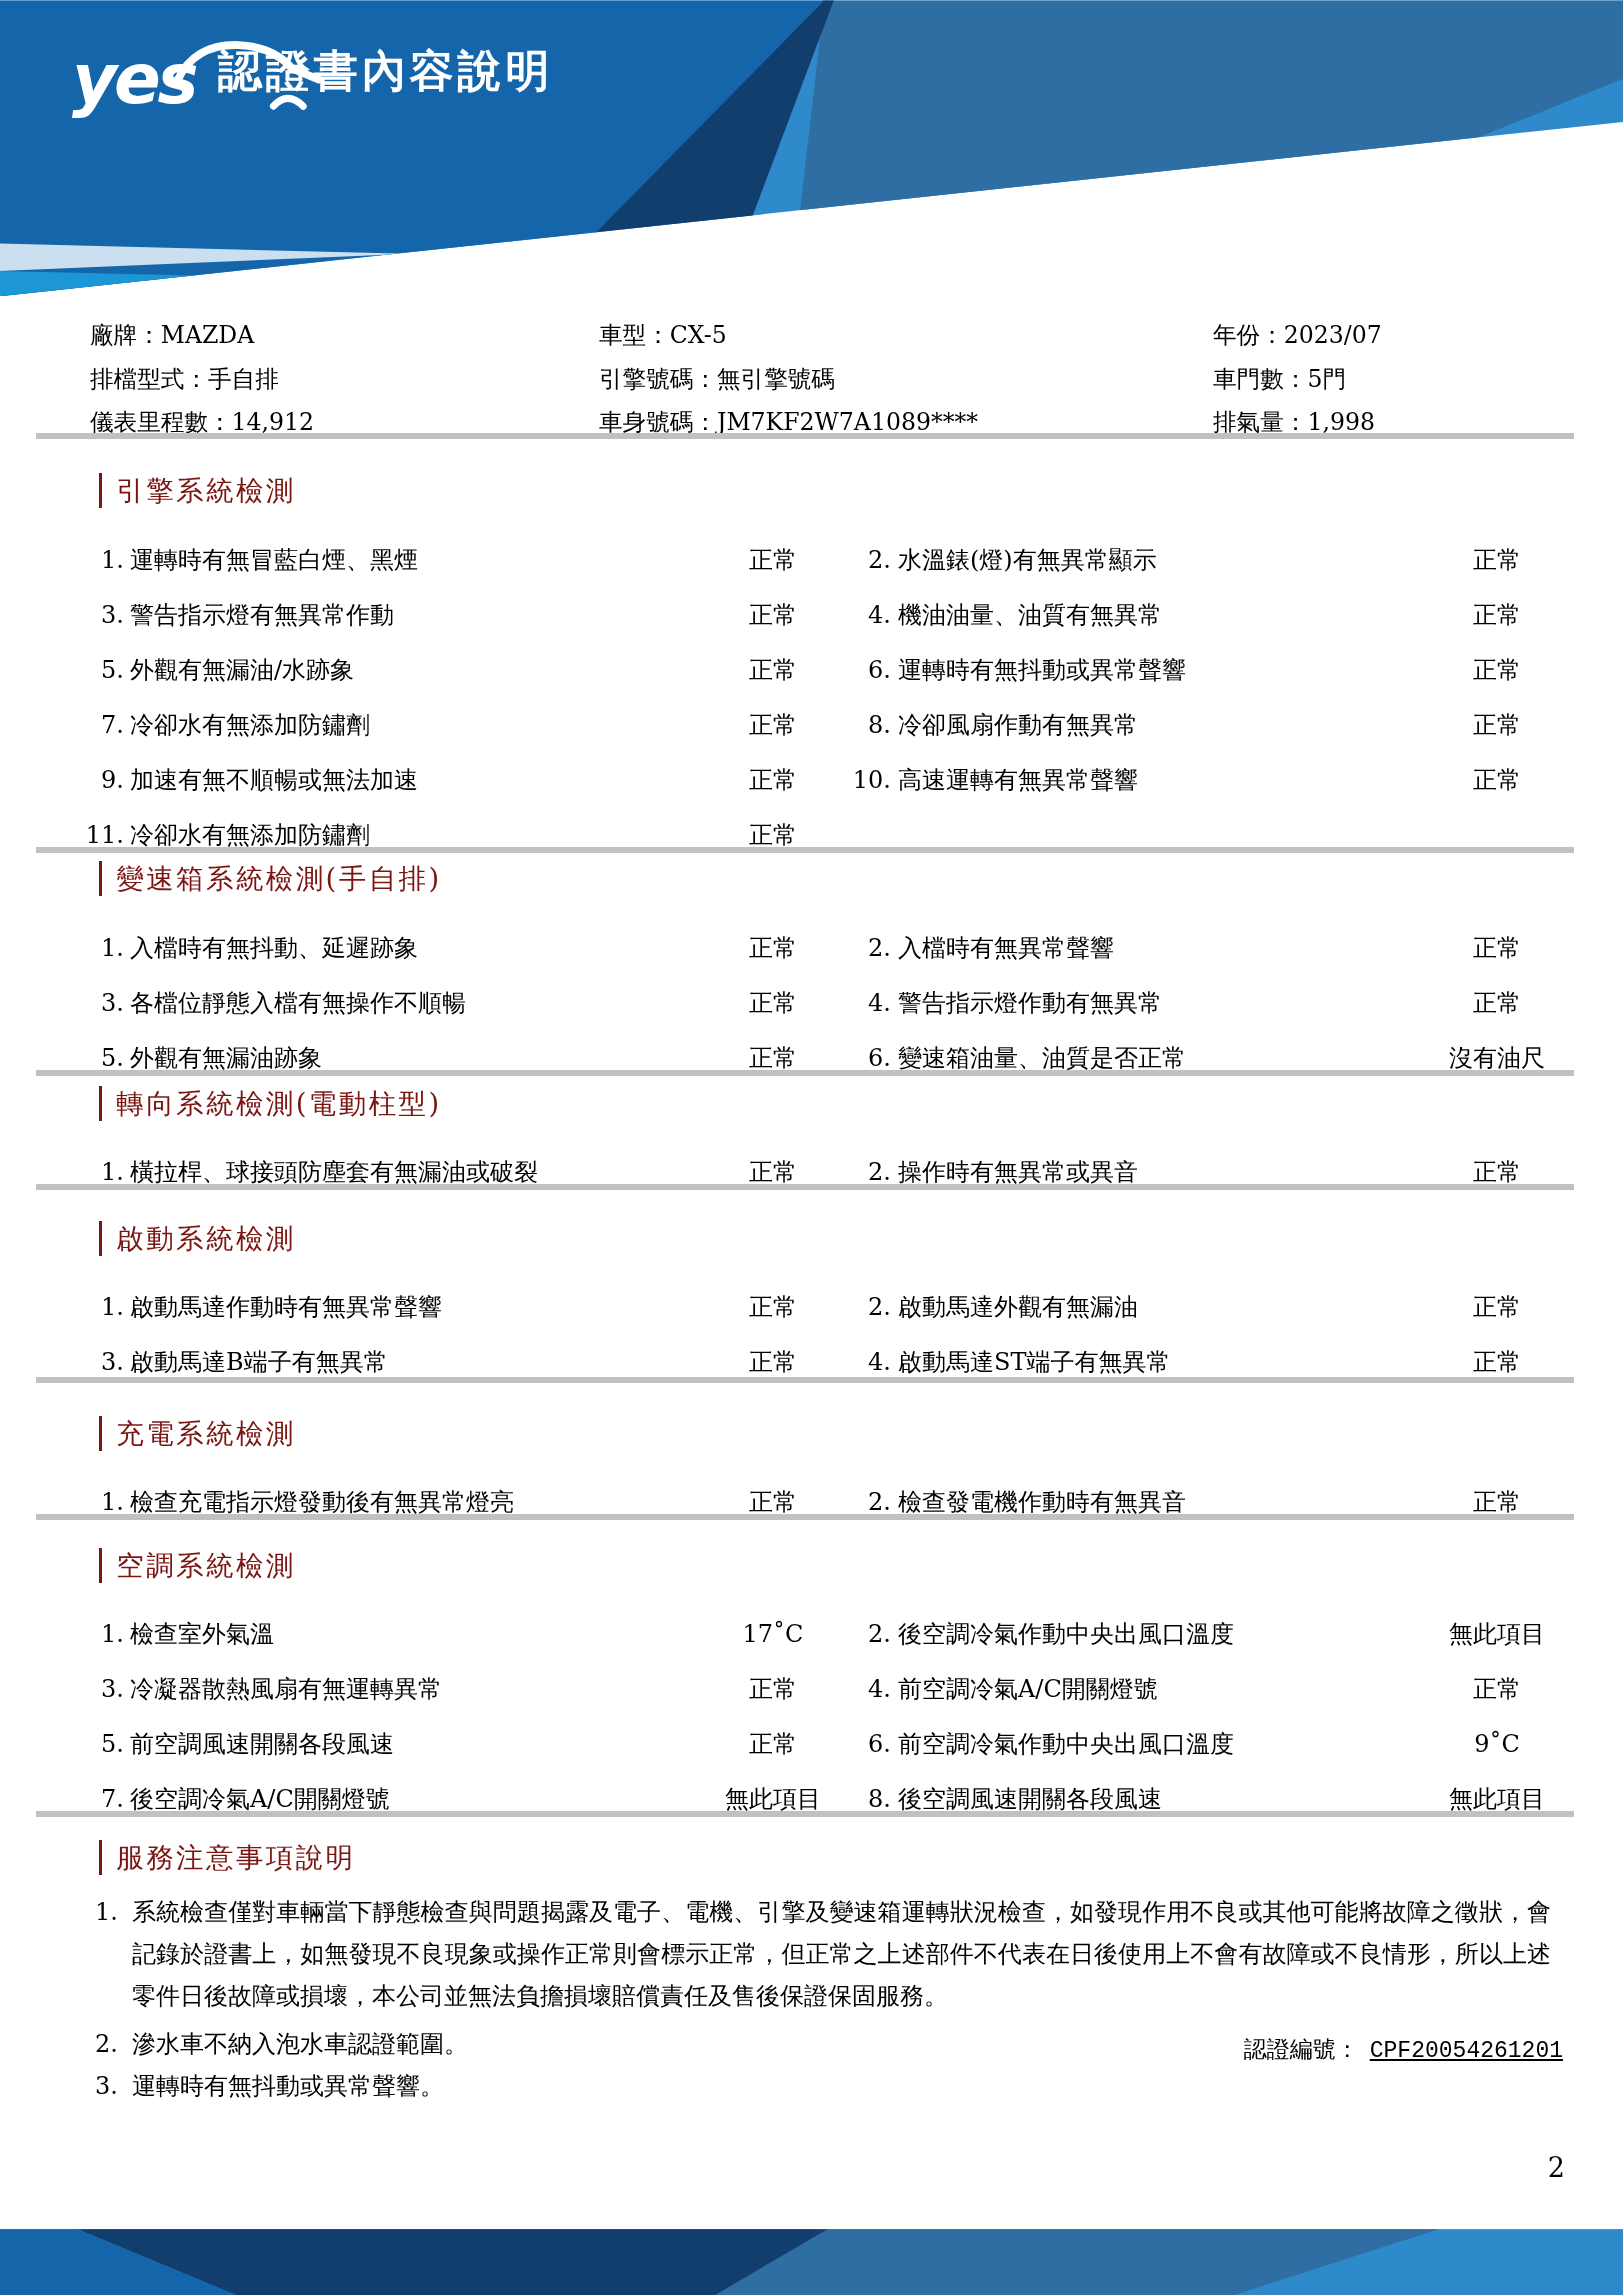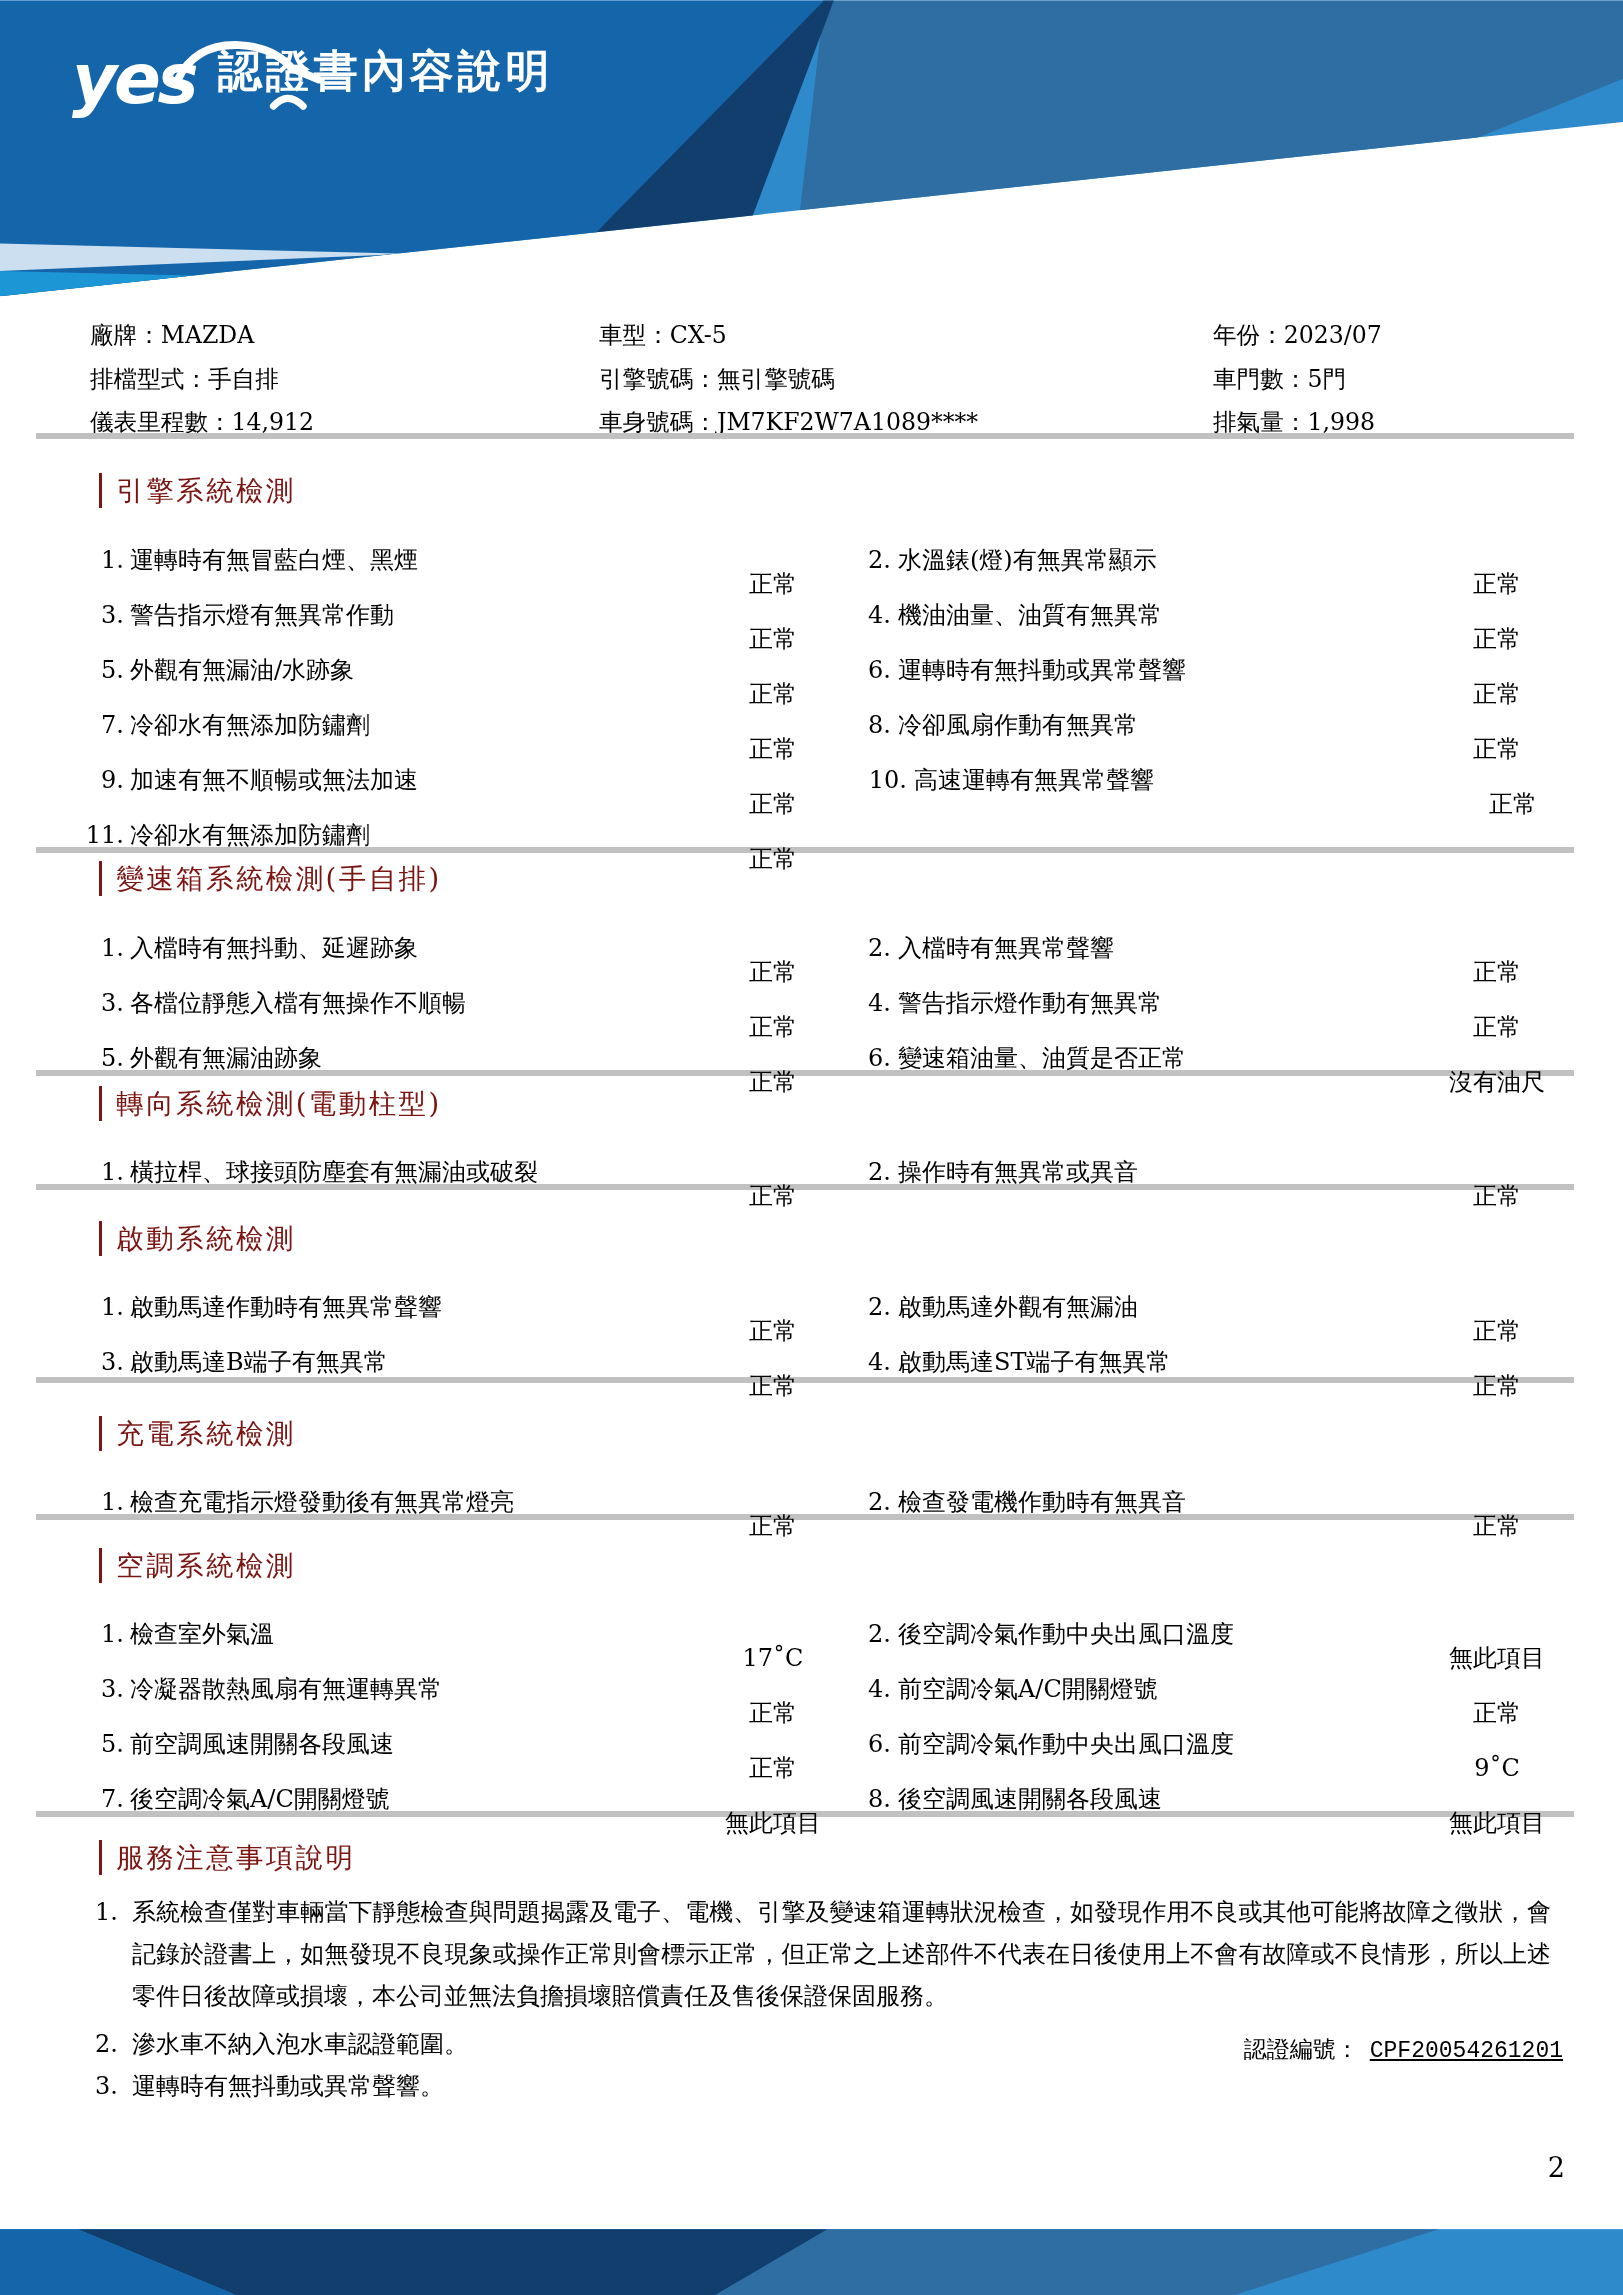--- a/index.html
+++ b/index.html
@@ -34,21 +34,21 @@
   .section-title .bar{
     position:absolute;left:0;top:1.6px;width:3.1px;height:35px;background:#7b1512;
   }
   .section-title .txt{
     position:absolute;left:17.3px;top:0;
     font-size:27.5px;line-height:38px;font-weight:normal;color:#7b1512;letter-spacing:2.4px;
   }
   .item{position:absolute;height:36px;font-size:24px;line-height:36px;white-space:nowrap;}
   .item .no{position:absolute;top:0;width:49px;text-align:right;}
   .item .lbl{position:absolute;top:0;}
-  .item .val{position:absolute;top:0;width:204px;text-align:center;margin-top:24px;}
+  .item .val{position:absolute;top:0;width:204px;text-align:center;}
   .item.c0 .no{left:75px;}
   .item.c0 .lbl{left:130px;}
   .item.c0 .val{left:671px;}
   .item.c1 .no{left:842px;}
   .item.c1 .lbl{left:898px;}
   .item.c1 .val{left:1395px;}
   
   .note{position:absolute;left:75px;width:1476px;font-size:24px;line-height:42px;}
   .note .no{position:absolute;left:0;top:0;width:43px;text-align:right;}
   .note .txt{display:block;margin-left:57px;text-align:justify;}
@@ -151,21 +151,21 @@
       <div class="item c1" style="top: 707px; left: 0px; width: 1623px;">
         <span class="no">8.</span>
         <span class="lbl">冷卻風扇作動有無異常</span>
         <span class="val">正常</span>
       </div>
       <div class="item c0" style="top: 762px; left: 0px; width: 1623px;">
         <span class="no">9.</span>
         <span class="lbl">加速有無不順暢或無法加速</span>
         <span class="val">正常</span>
       </div>
-      <div class="item c1" style="top: 762px; left: 16px; width: 1412px;">
+      <div class="item c1" style="top: 762px; left: 0px; width: 1412px;">
         <span class="no">10.</span>
         <span class="lbl">高速運轉有無異常聲響</span>
         <span class="val">正常</span>
       </div>
       <div class="item c0" style="top: 817px; left: 0px; width: 1623px;">
         <span class="no">11.</span>
         <span class="lbl">冷卻水有無添加防鏽劑</span>
         <span class="val">正常</span>
       </div>
       <div class="section-title" style="top: 859px;">

